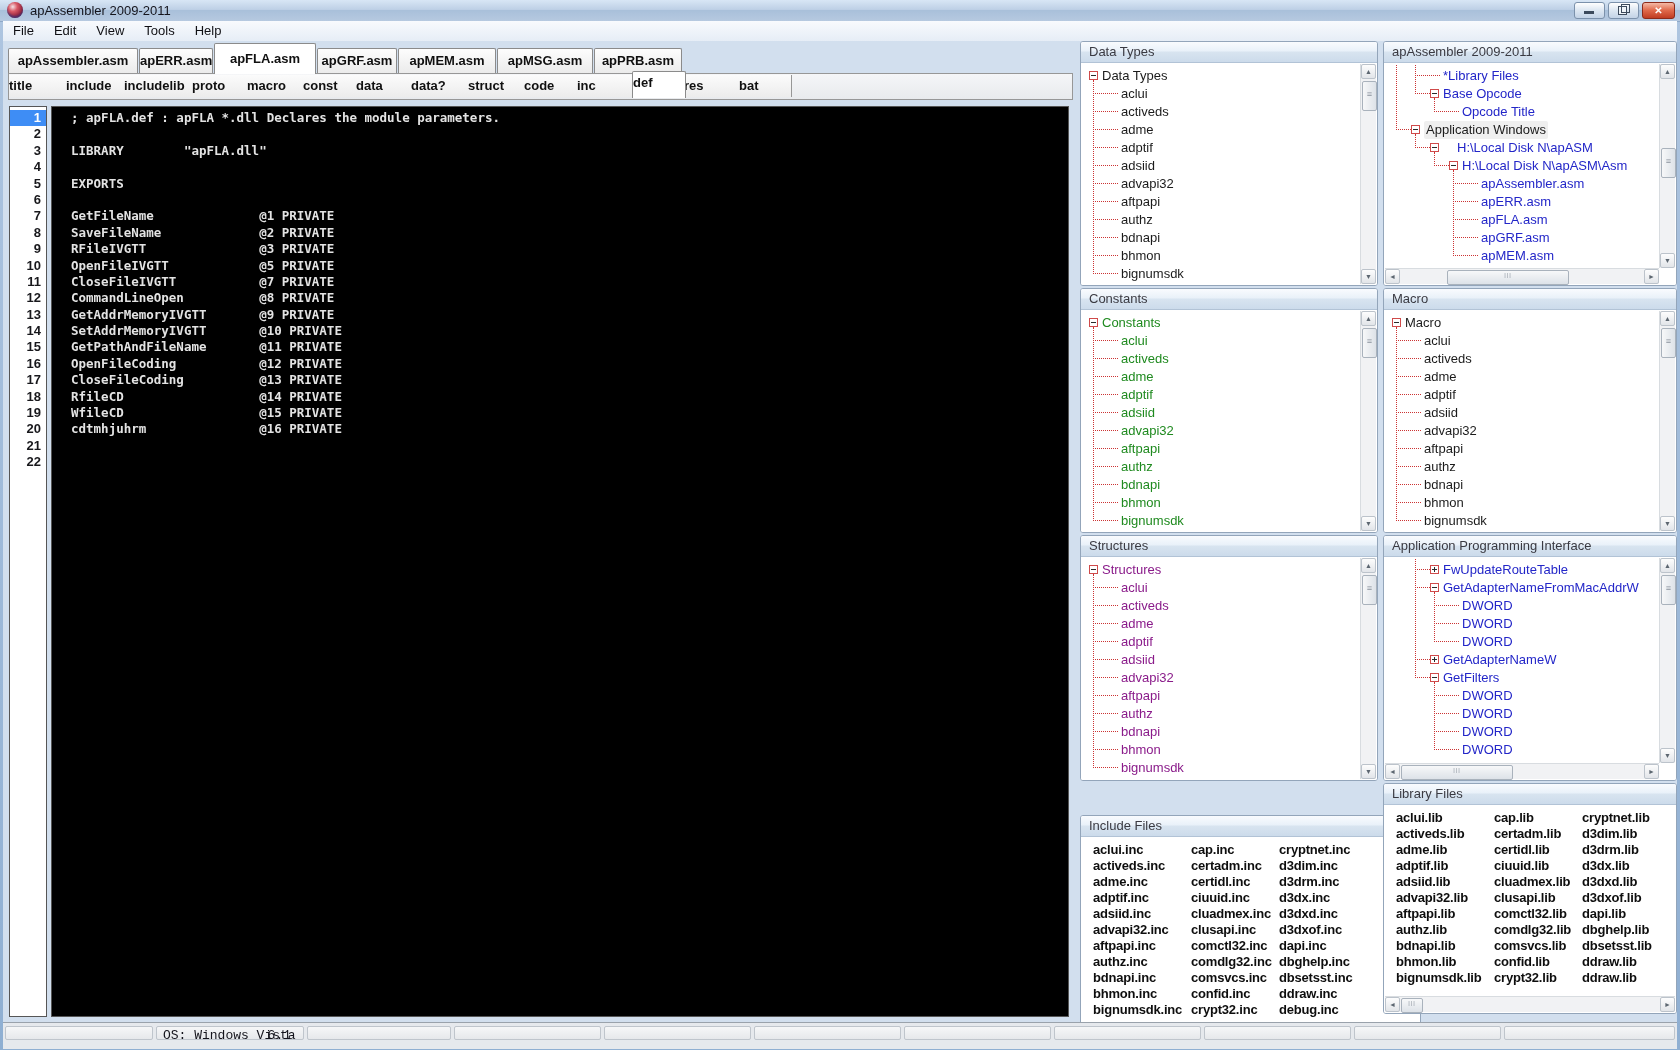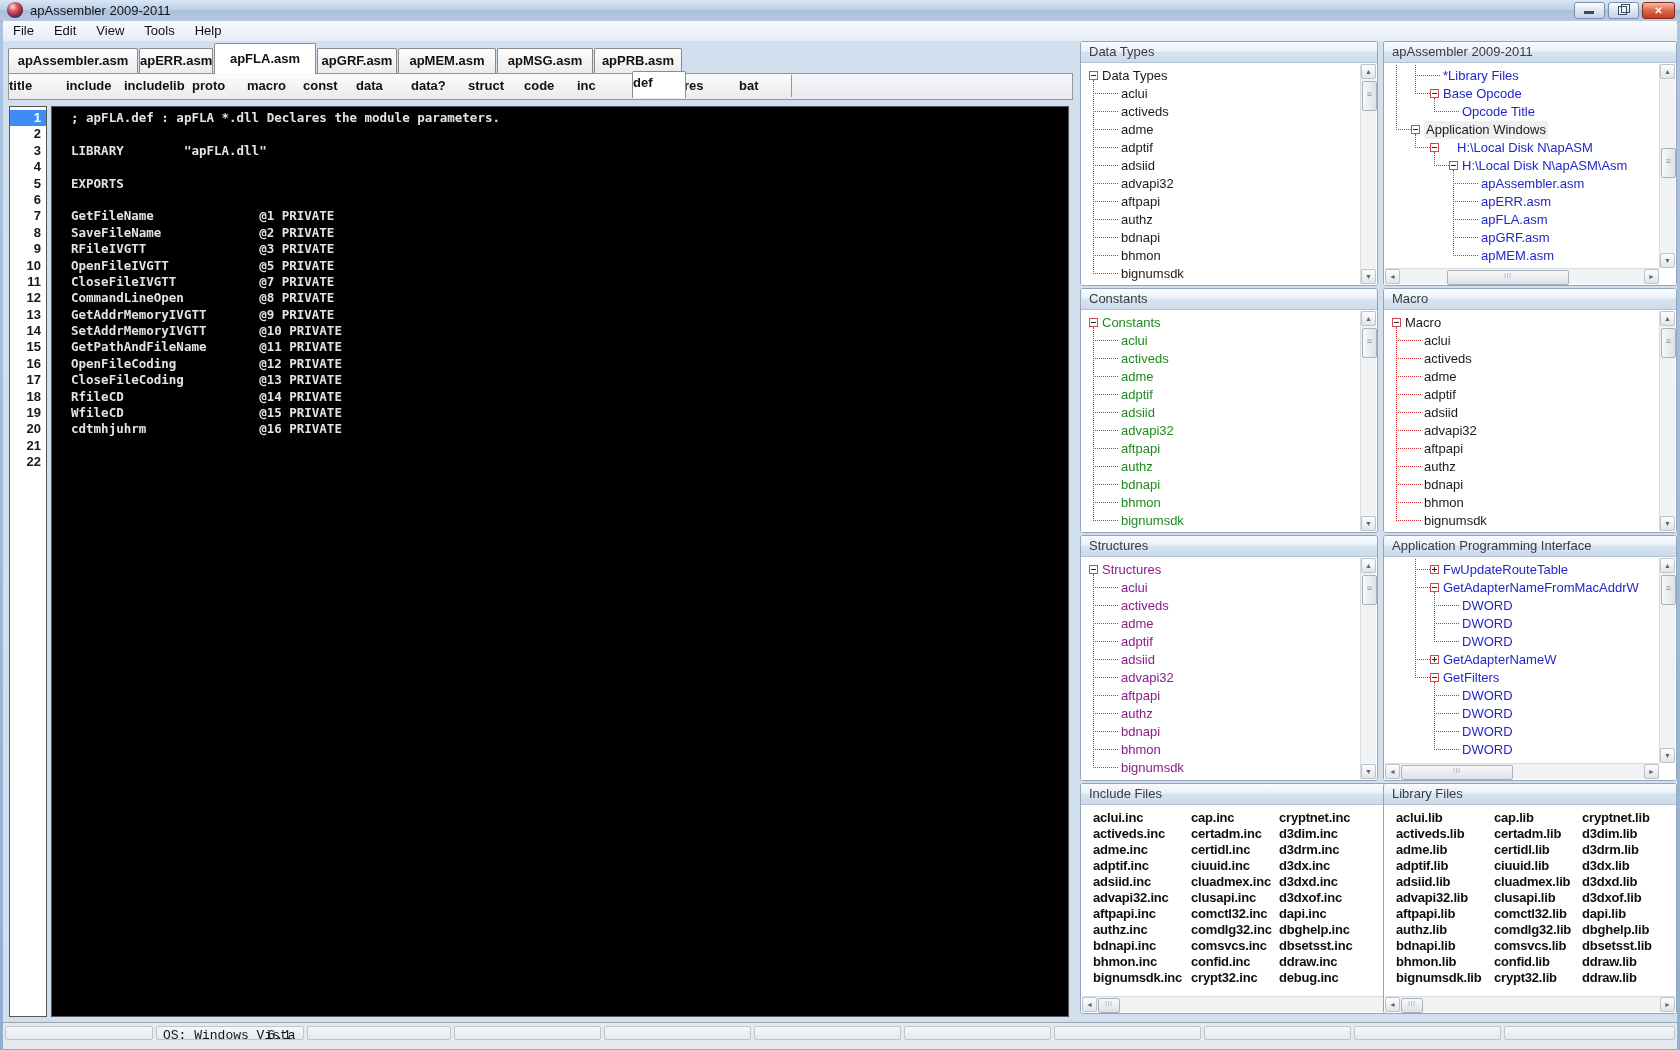--- a/index.html
+++ b/index.html
@@ -445,21 +445,21 @@
           <div class="sbtn sb-dn">▼</div>
         </div>
         <div class="hsb short">
           <div class="sbtn sb-lt">◄</div>
           <div class="hthumb" style="left:16px;width:110px"></div>
           <div class="sbtn sb-rt">►</div>
         </div>
       </div>
     </div>
 
-    <div class="panel" style="left:1077px;top:742px;width:341px;height:231px">
+    <div class="panel" style="left:1077px;top:774px;width:341px;height:231px">
       <div class="phead">Include Files</div>
       <div class="pbody">
         <div class="flist" id="list-include" style="bottom:16px">
             <div class="fcol" style="left: 12px;">
               <div class="fitem">aclui.inc</div>
               <div class="fitem">activeds.inc</div>
               <div class="fitem">adme.inc</div>
               <div class="fitem">adptif.inc</div>
               <div class="fitem">adsiid.inc</div>
               <div class="fitem">advapi32.inc</div>

